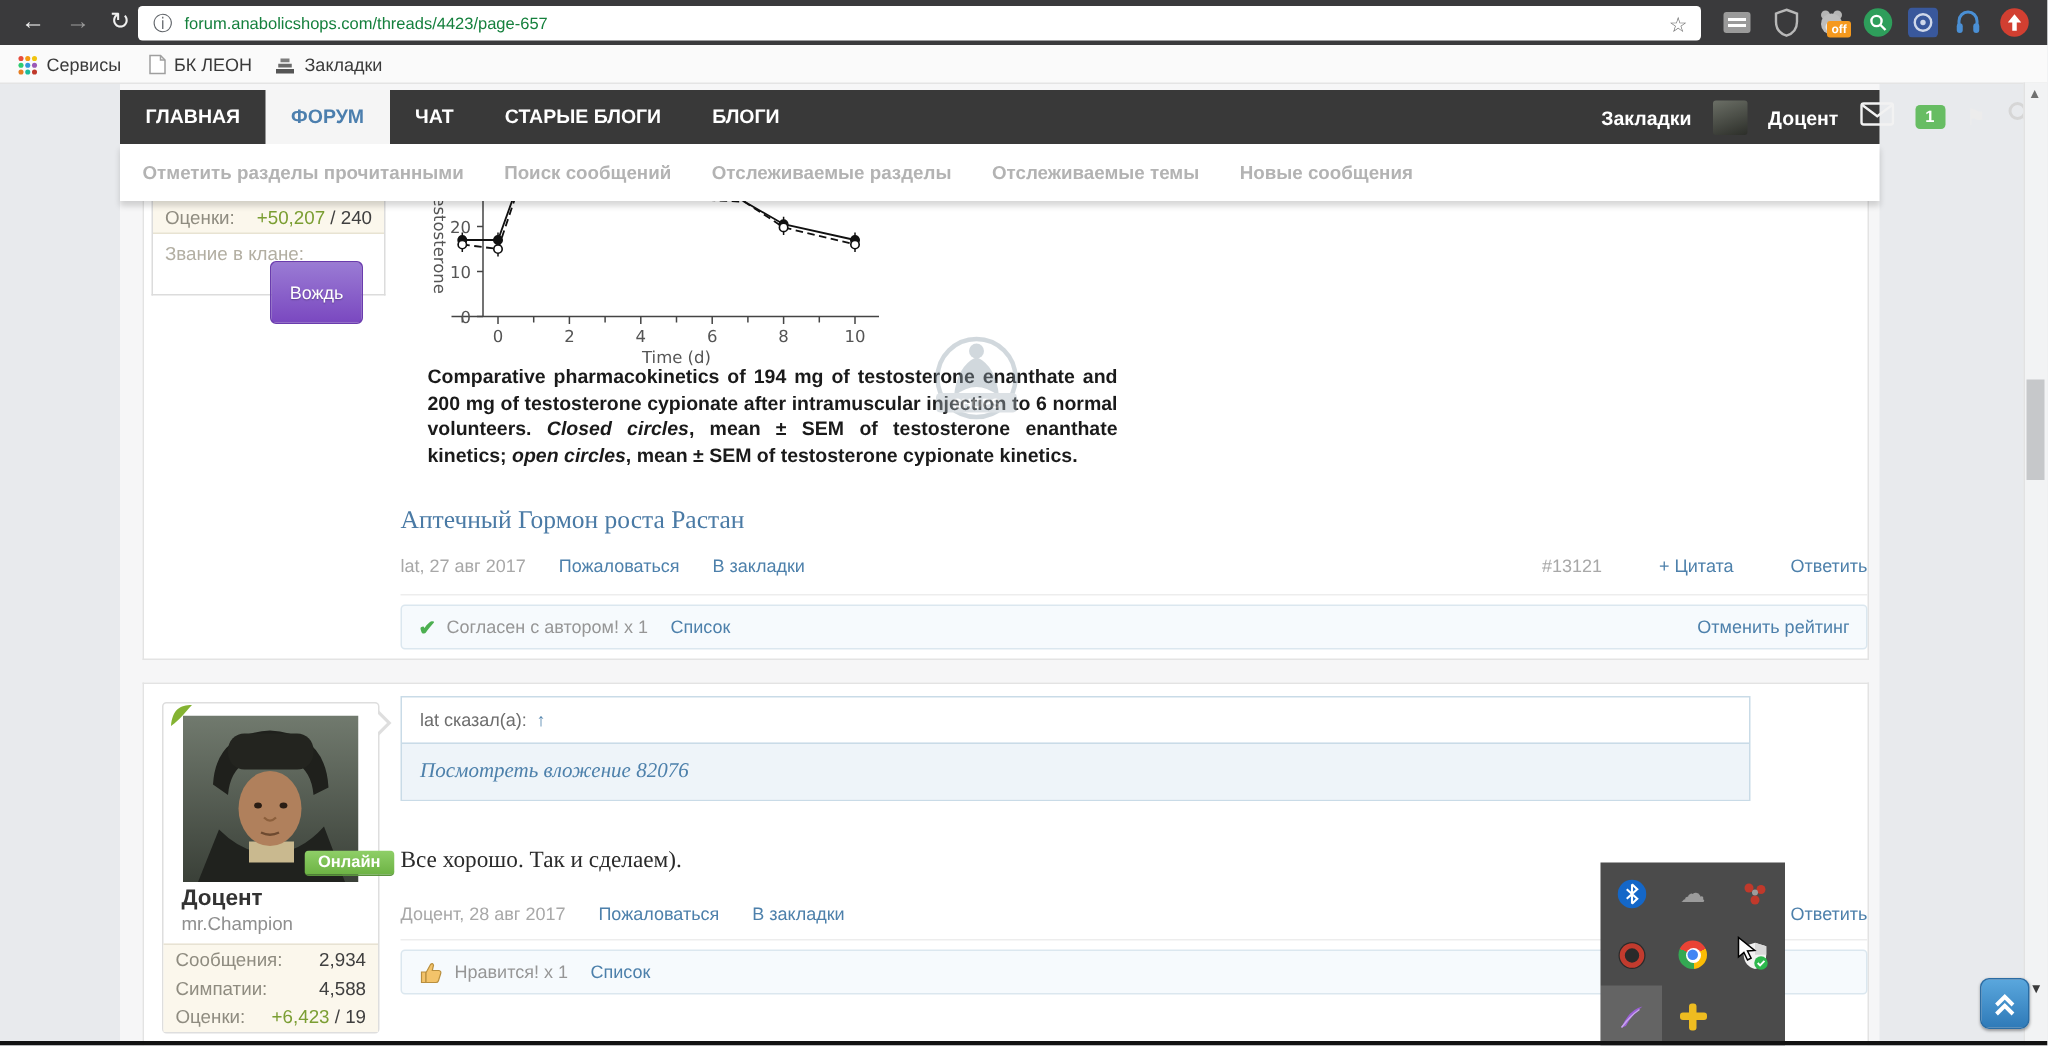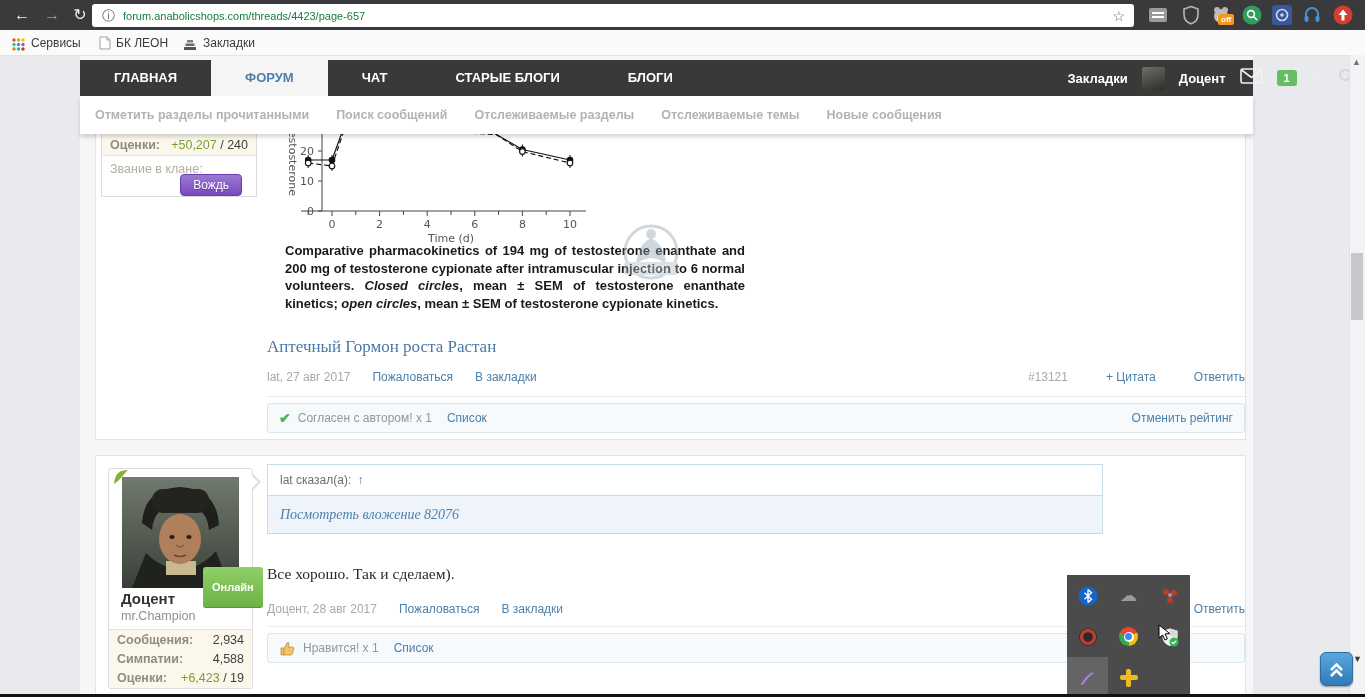--- a/index.html
+++ b/index.html
@@ -15,45 +15,45 @@
   #urlbar .url { color:#15803d; font-size:11px; flex:1; }
   #urlbar .star { color:#6a6a6a; font-size:14px; margin-right:9px; }
   .ext { position:absolute; top:5px; width:20px; height:20px; }
   #bookmarksbar { position:absolute; left:0; top:30px; width:1365px; height:26px; background:#fafafa; border-bottom:1px solid #e4e4e4; z-index:30; }
   .bm { position:absolute; top:6px; font-size:12px; color:#3a3a3a; }
 
   
   #container { position:absolute; left:80px; top:55px; width:1173px; height:642px; background:#f6f6f7; }
 
   #forumnav { position:absolute; left:80px; top:60px; width:1173px; height:36px; background:#393939; display:flex; z-index:12; }
-  .tab { height:36px; line-height:36px; padding:0 34px; color:#fff; font-size:13px; font-weight:bold; }
+  .tab { height:36px; line-height:36px; padding:0 17px; color:#fff; font-size:13px; font-weight:bold; }
   .tab.active { background:#f5f5f5; color:#4c7fae;text-align:right; }
   #navright { position:absolute; right:10px; top:60px; height:36px; display:flex; align-items:center; gap:14px; z-index:13; }
   .navlink { color:#fff; font-size:13px; font-weight:bold; }
   .mini-avatar { width:23px; height:23px; border-radius:2px; background:linear-gradient(160deg,#6b6f66,#2c2e29); }
   .badge { background:#67bd63; border-radius:3px; color:#fff; font-size:11px; font-weight:bold; width:20px; height:16px; text-align:center; line-height:16px; }
   .flagglyph { color:#ececec; font-size:15px; }
 
   #subnav { position:absolute; left:80px; top:96px; width:1173px; height:38px; background:#fff; box-shadow:0 3px 4px rgba(0,0,0,0.16); display:flex; align-items:center; gap:27px; padding-left:15px; z-index:11; }
   .subitem { color:#b3b3b3; font-size:12.5px; font-weight:bold; }
 
   
   .postcard { position:absolute; left:95px; width:1151px; background:#fff; border:1px solid #e3e3e3; }
   #post1 { top:134px; height:306px; border-top:none; }
   #post2 { top:455px; height:242px; border-bottom:none; }
 
   
   #p1side { position:absolute; left:101px; top:134px; width:156px; height:63px; background:#fff; border:1px solid #dcdcdc; border-top:none; }
   .statrow { display:flex; justify-content:space-between; padding:0 8px; font-size:12.5px; line-height:19px; }
   #p1side .cream { background:#fbf7ec; border-bottom:1px solid #e8e3d2; height:22px; line-height:22px; }
-  .statlabel { color:#8f8c80;font-weight:bold; }
+  .statlabel { color:#8f8c80; }
   .statval { color:#3f3f3f; }
   .greenval { color:#7b9e33; }
   #clanlabel { position:absolute; left:8px; top:28px; font-size:12.5px; color:#b2aea2; }
-  #rankbtn { position:absolute; right:14px; top:40px; padding:3px 12px; font-size:12px; color:#fff;
+  #rankbtn { position:absolute; right:14px; top:40px; padding:13px 12px; font-size:12px; color:#fff;
              background:linear-gradient(#9a7bd4,#7a48c0); border:1px solid #6a3cae; border-radius:4px;
              text-shadow:0 1px 1px rgba(0,0,0,.3); }
 
   
   #figure { position:absolute; left:273px; top:134px; width:460px; height:189px; background:#fff; }
   #figure svg.chart { position:absolute; left:0; top:0; overflow:hidden; }
   .tick { font-size:11px; fill:#555; font-family:"DejaVu Sans",sans-serif; }
   #caption { position:absolute; left:0; top:108px; width:460px; font-size:13px; font-weight:bold; color:#1a1a1a;
              line-height:17.5px; text-align:justify;margin-left:12px; }
   #caption i { font-weight:bold; }
@@ -73,28 +73,28 @@
   .ratingbar .rlabel { color:#969696; margin-left:7px; }
   .ratingbar .rlist { margin-left:15px; }
   .checkglyph { color:#4caf50; font-size:14px; font-weight:bold; }
 
   
   #usercard { position:absolute; left:108px; top:468px; width:145px; height:221px; background:#fff; border:1px solid #dedede; border-radius:3px; }
   #ucarrow-b { position:absolute; left:252px; top:473px; width:0; height:0; border:9px solid transparent; border-left:9px solid #dedede; }
   #ucarrow-w { position:absolute; left:250px; top:474px; width:0; height:0; border:8px solid transparent; border-left:8px solid #fff; z-index:2; }
   #bigavatar { position:absolute; left:122px; top:477px; width:117px; height:111px; }
   #leaf { position:absolute; left:112px; top:468px; width:18px; height:18px; z-index:3; }
-  #onlinebadge { position:absolute; left:203px; top:567px; padding:14px 9px; font-size:11px; font-weight:bold; color:#fff;
+  #onlinebadge { position:absolute; left:203px; top:567px; padding:2px 9px; font-size:11px; font-weight:bold; color:#fff;
                  background:linear-gradient(#8fcf68,#6db344); border-radius:3px; border-bottom:1px solid #59933c; z-index:3; }
   #uname { position:absolute; left:121px; top:590px; font-size:15px; font-weight:bold; color:#333; }
   #utitle { position:absolute; left:121px; top:609px; font-size:12.5px; color:#8f8f8f; }
   #ustats { position:absolute; left:109px; top:629px; width:143px; height:59px; background:#fbf7ec; border-top:1px solid #e7e2d3; padding-top:1px; }
 
   
-  #quote { position:absolute; left:267px; top:464px; width:836px; border:1px solid #c9dbe7; background:#fff; }
+  #quote { position:absolute; left:267px; top:464px; width:900px; border:1px solid #c9dbe7; background:#fff; }
   #quote .qhead { padding:8px 12px; font-size:12px; color:#6d6d6d; }
   #quote .qhead .qarrow { color:#4d80ab; margin-left:3px; }
   #quote .qbody { background:#eef4f9; border-top:1px solid #c9dbe7; padding:8px 12px; font-family:"Liberation Serif",serif;
                   font-style:italic; font-size:14px; color:#333; line-height:21px; }
   #p2body { position:absolute; left:267px; top:565px; font-family:"Liberation Serif",serif; font-size:15.5px; color:#2a2a2a; }
 
   .thumbicon { width:17px; height:17px; }
 
   
   #tray { position:absolute; left:1067px; top:575px; width:123px; height:122px; background:#4b4b4b; z-index:50; }

